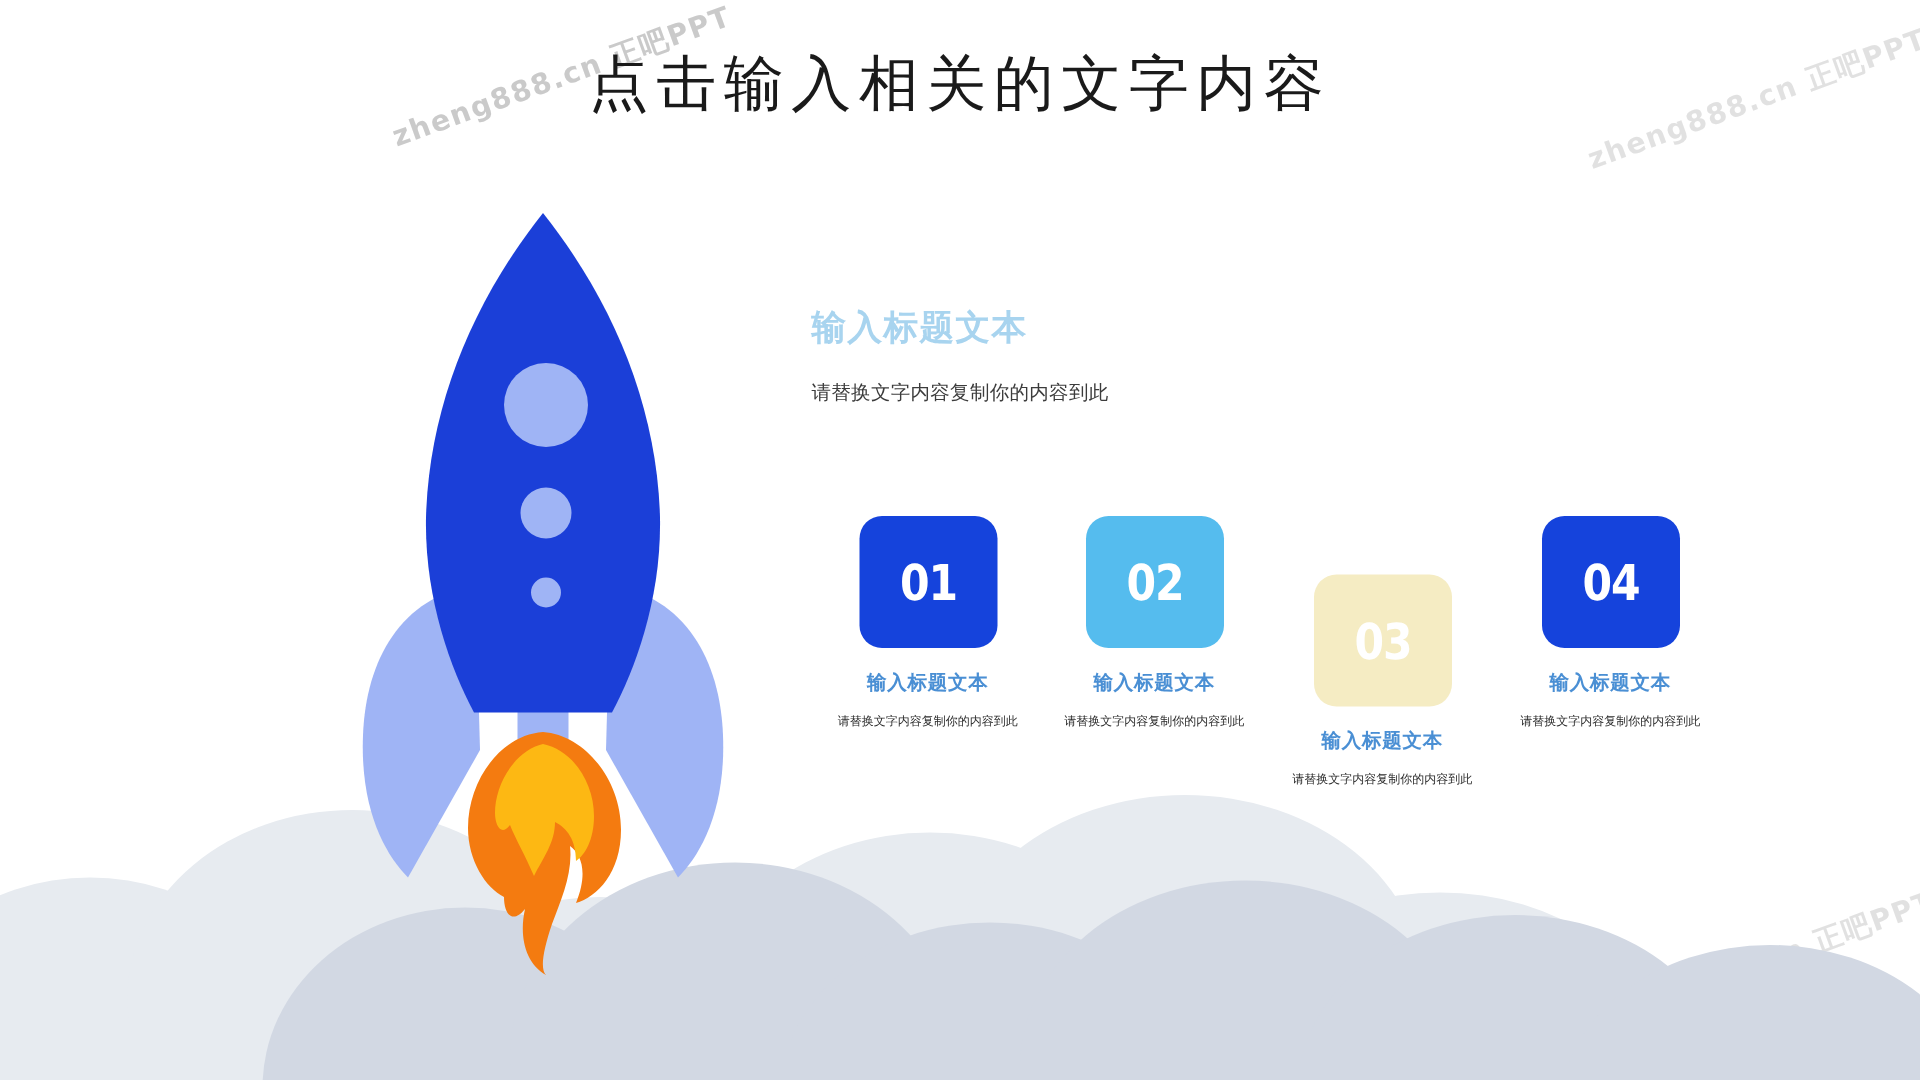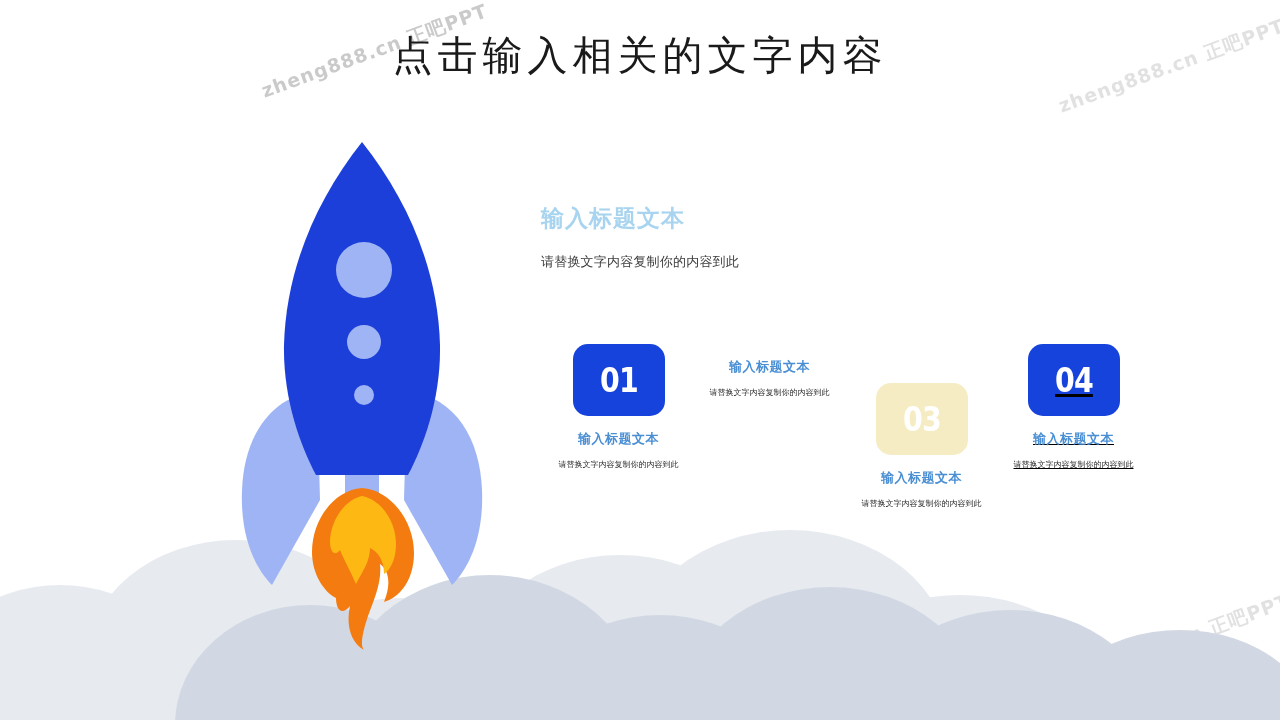--- a/index.html
+++ b/index.html
@@ -111,25 +111,25 @@
   }
   .card {
     position: absolute;
     top: 0;
     width: 151px;
     text-align: center;
   }
   .card:nth-child(1) { left: 0px; }
   .card:nth-child(2) { left: 151px; }
   .card:nth-child(3) { left: 303px; margin-top: 39px; }
-  .card:nth-child(4) { left: 455px; text-decoration: underline; }
+  .card:nth-child(4) { left: 455px; }
 
   .card-box {
     width: 92px;
-    height: 72px;
+    height: 88px;
     border-radius: 15px;
     margin: 0 auto;
     display: flex;
     align-items: center;
     justify-content: center;
   }
   .card-num {
     color: #ffffff;
     font-family: "DejaVu Sans", sans-serif;
     font-size: 33px;
@@ -232,20 +232,23 @@
 
     <div class="card">
       <div class="card-box" style="background:#1543dc">
         <span class="card-num">01</span>
       </div>
       <div class="card-title">输入标题文本</div>
       <div class="card-desc">请替换文字内容复制你的内容到此</div>
     </div>
 
     <div class="card">
+      <div class="card-box" style="background:#55bcee">
+        <span class="card-num">02</span>
+      </div>
       <div class="card-title">输入标题文本</div>
       <div class="card-desc">请替换文字内容复制你的内容到此</div>
     </div>
 
     <div class="card">
       <div class="card-box" style="background:#f5ecc3">
         <span class="card-num">03</span>
       </div>
       <div class="card-title">输入标题文本</div>
       <div class="card-desc">请替换文字内容复制你的内容到此</div>

